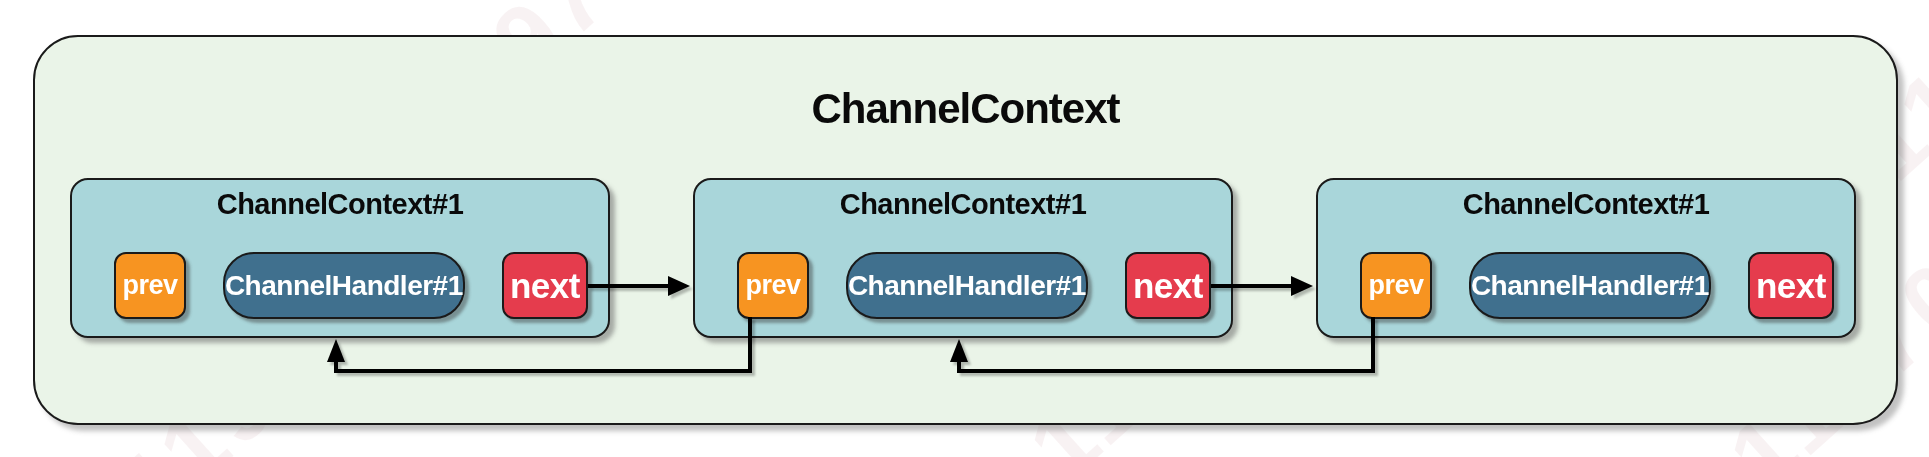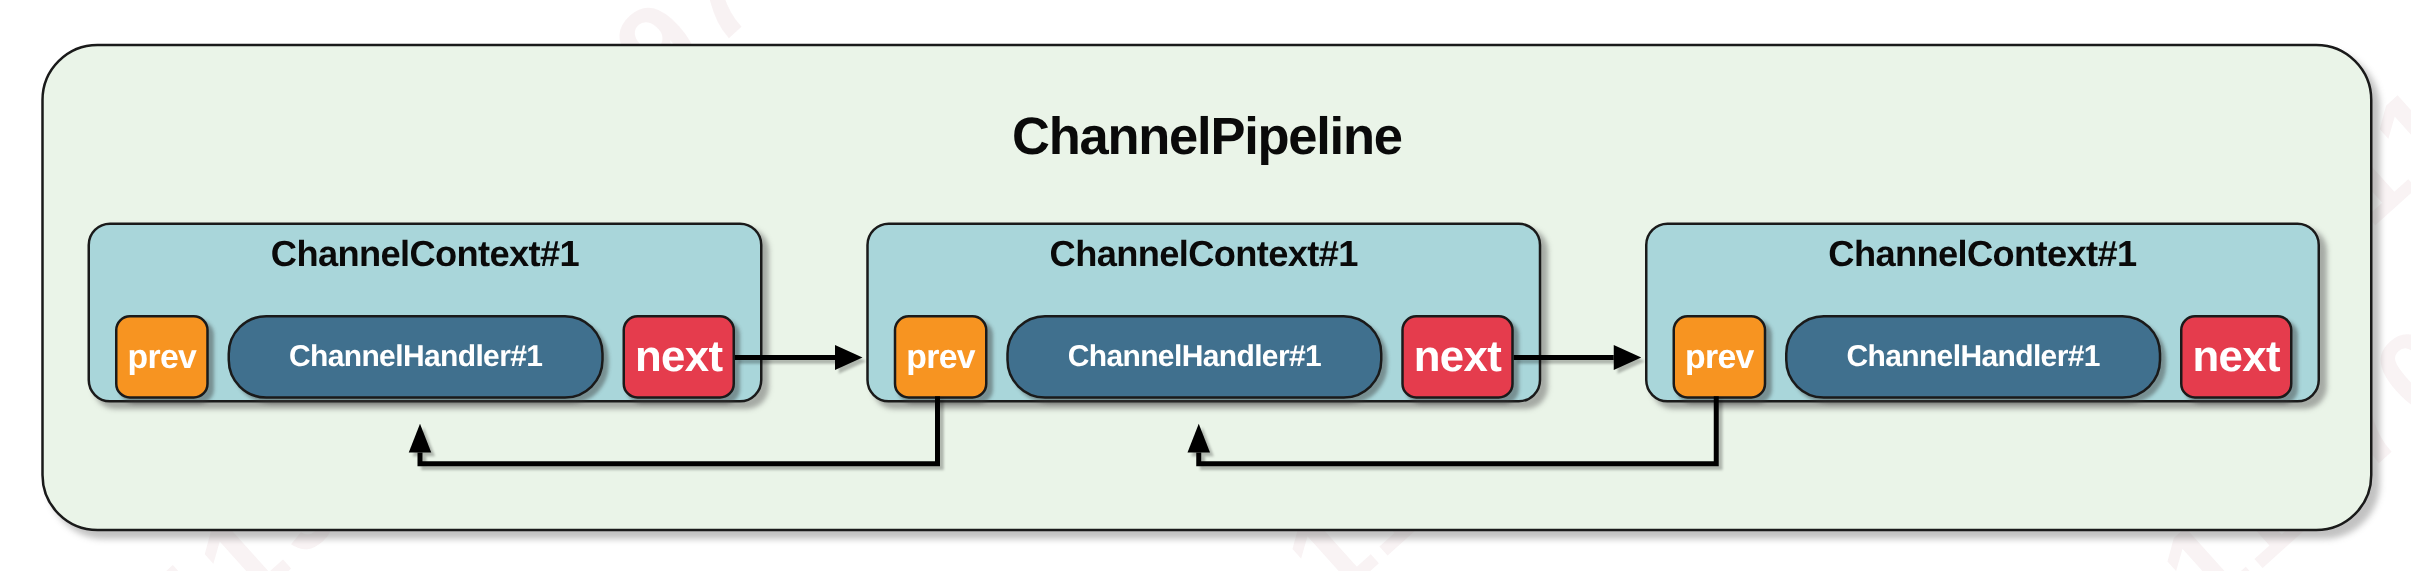--- a/index.html
+++ b/index.html
@@ -25,61 +25,61 @@
   .pipeline{
     position:absolute;left:33px;top:35px;width:1865px;height:390px;
     background:var(--pipeline-bg);border:2.5px solid var(--border);border-radius:45px;
     box-shadow:6px 6px 5px rgba(120,120,120,.45);
   }
   .pipeline-title{
     position:absolute;left:0;right:0;top:48px;text-align:center;
     font-size:42px;font-weight:bold;letter-spacing:-1px;color:#0a0a0a;
   }
   .context{
-    position:absolute;top:178px;width:540px;height:144px;
+    position:absolute;top:178px;width:540px;height:160px;
     background:var(--context-bg);border:2.5px solid var(--border);border-radius:18px;
     box-shadow:5px 5px 4px rgba(100,100,100,.5);
   }
   .ctx-1{left:70px;} .ctx-2{left:693px;} .ctx-3{left:1316px;}
   .context-title{
     position:absolute;left:0;right:0;top:8px;text-align:center;
     font-size:29px;font-weight:bold;letter-spacing:-.5px;color:#0a0a0a;
   }
   .context-row{
     position:absolute;left:0;top:72px;width:100%;height:67px;
     display:flex;align-items:stretch;gap:15px;padding:0 20px;
   }
   .node{
     border:2.5px solid var(--border);border-radius:12px;
     display:flex;align-items:center;justify-content:center;
-    color:#ffffff;font-weight:bold;box-shadow:4px 4px 3px rgba(60,60,60,.45);
+    color:#ffffff;font-weight:bold;box-shadow:4px 4px 3px rgba(60,60,60,.45);margin-left:22px;
   }
   .node-prev{width:75px;background:var(--prev-bg);font-size:27px;letter-spacing:-.5px;}
-  .node-handler{flex:1;background:var(--handler-bg);font-size:24px;letter-spacing:-.5px;border-radius:31px;}
+  .node-handler{flex:1;background:var(--handler-bg);font-size:28px;letter-spacing:-.5px;border-radius:31px;}
   .node-next{width:90px;background:var(--next-bg);font-size:35px;letter-spacing:-.5px;}
   .arrows{
     position:absolute;left:0;top:0;width:1929px;height:457px;pointer-events:none;
     color:var(--arrow);filter:drop-shadow(3px 3px 1px rgba(0,0,0,.25));
   }
   .arrows polyline,.arrows line{stroke:currentColor;stroke-width:4;fill:none;}
   .arrows polygon{fill:currentColor;stroke:none;}
 </style>
 </head>
 <body>
 
 <div class="canvas">
 
   <span class="watermark" style="left:380px;top:-40px;">119702</span>
   <span class="watermark" style="left:90px;top:330px;">119702</span>
   <span class="watermark" style="left:1000px;top:290px;">119702</span>
   <span class="watermark" style="left:1700px;top:300px;">119702</span>
   <span class="watermark" style="left:1830px;top:-10px;">119702</span>
 
   <div class="pipeline">
-    <div class="pipeline-title">ChannelPipeline</div>
+    <div class="pipeline-title">ChannelContext</div>
   </div>
 
   <div class="context ctx-1">
     <div class="context-title">ChannelContext#1</div>
     <div class="context-row">
       <div class="node node-prev">prev</div>
       <div class="node node-handler">ChannelHandler#1</div>
       <div class="node node-next">next</div>
     </div>
   </div>

